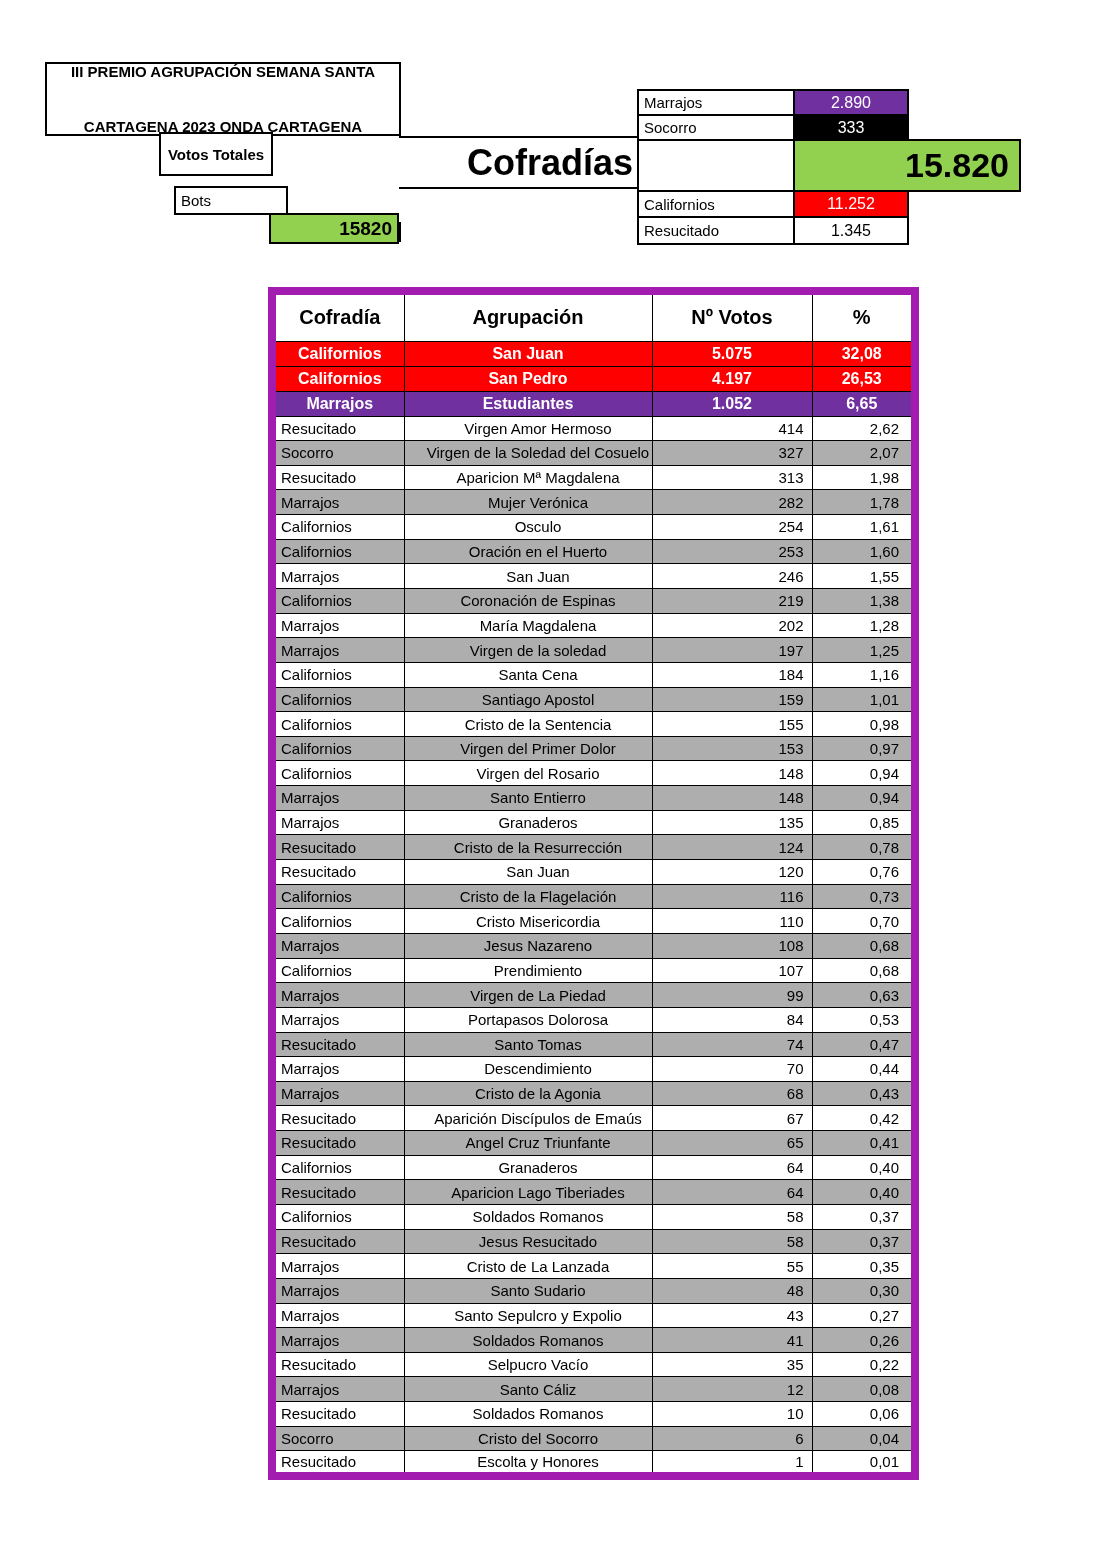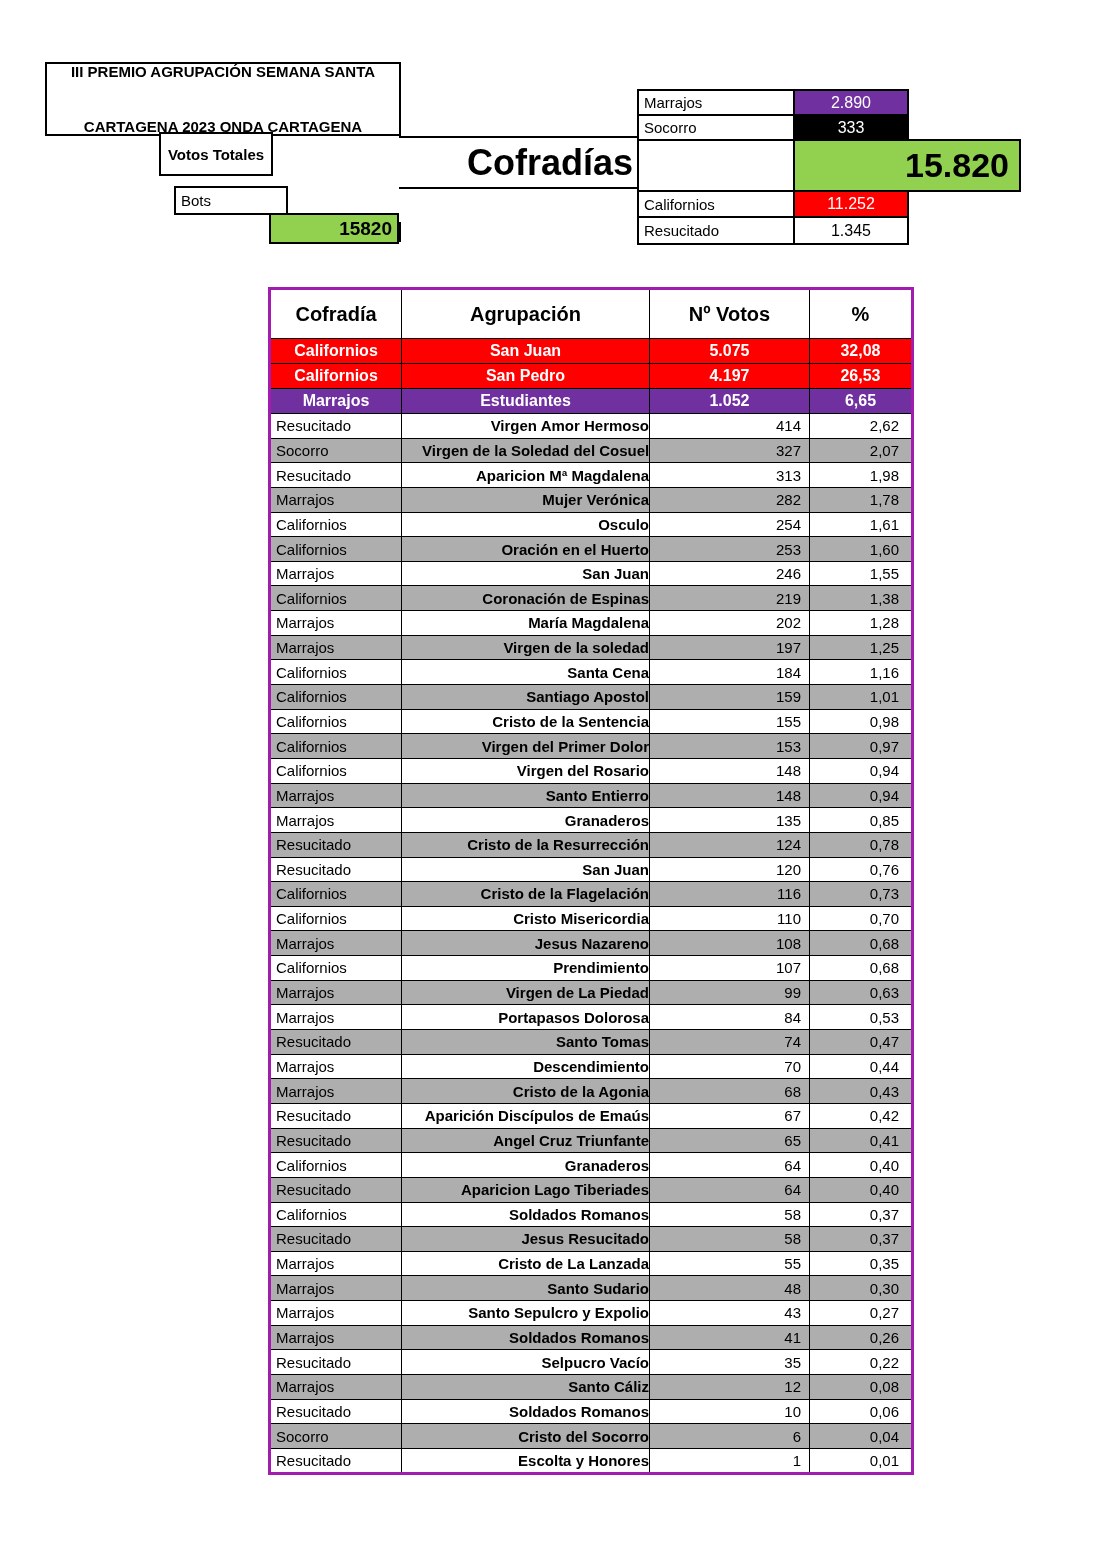--- a/index.html
+++ b/index.html
@@ -46,28 +46,28 @@
   .bg-white  { background:#fff; color:#000; }
   .grand-total {
     left:793px; top:139px; width:228px; height:53px;
     border:2px solid #000; background:#92D050;
     display:flex; align-items:center; justify-content:flex-end;
     font-weight:bold; font-size:34px; padding-right:10px;
   }
 
   
   .main-table { left:268px; top:287px; }
-  table { border-collapse:collapse; table-layout:fixed; width:643px; border:3px solid #a21caf; }
+  table { border-collapse:collapse; table-layout:fixed; width:643px; border:8px solid #a21caf; }
   th, td { border:1px solid #000; overflow:hidden; white-space:nowrap; }
   thead tr { height:50px; }
   thead th { font-weight:bold; font-size:20px; text-align:center; background:#fff; }
   tbody tr { height:24.65px; font-size:15px; }
   tbody tr.hl { height:25px; }
   td.c0 { text-align:left; padding-left:5px; }
-  td.c1 { text-align:right; padding-left:20px;font-weight:bold; }
+  td.c1 { text-align:center; padding-left:20px; }
   td.c2 { text-align:right; padding-right:8px; }
   td.c3 { text-align:right; padding-right:12px; }
   tr.hl td { text-align:center; padding:0; color:#fff; font-weight:bold; font-size:16px; }
   tr.plain { background:#FFFFFF; }
   tr.shade { background:#AEAEAE; }
 </style>
 </head>
 <body>
 
 <div class="canvas">

